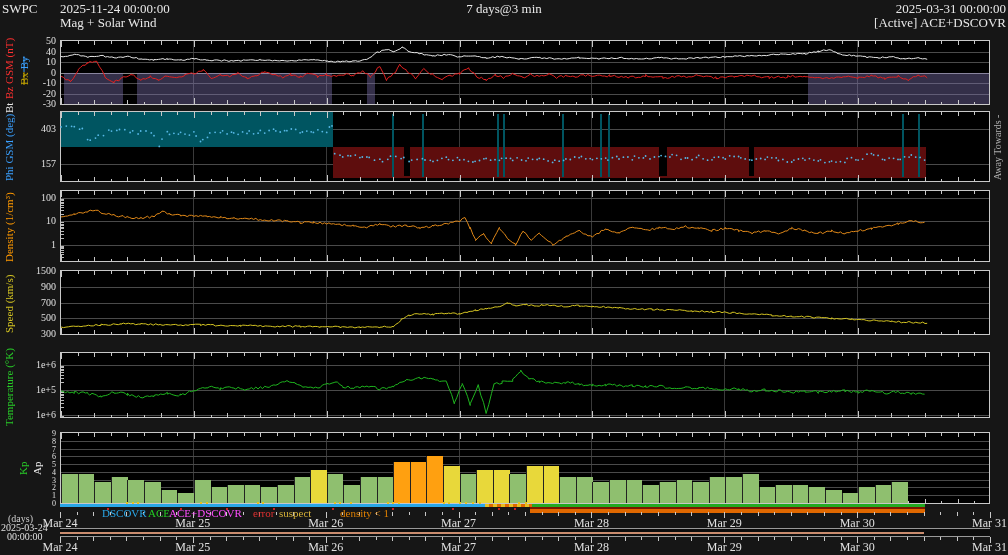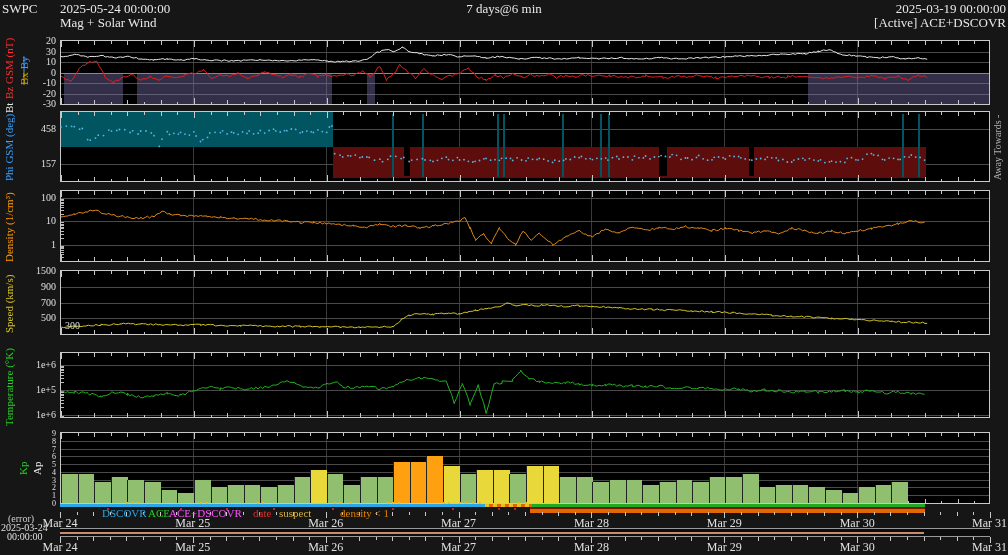--- a/index.html
+++ b/index.html
@@ -15,23 +15,23 @@
   .daylab{position:absolute;font-size:12px;color:#e0e0e0;white-space:nowrap;}
   .leg{position:absolute;font-size:11px;white-space:nowrap;}
   svg{position:absolute;left:0;top:0;overflow:visible;}
 </style>
 </head>
 <body>
 
 <div id="fig">
 
   <div class="abs hdr" style="left:2px;top:1px;">SWPC</div>
-  <div class="abs hdr" style="left:60px;top:1px;">2025-05-24 00:00:00</div>
-  <div class="abs hdr" style="left:504px;top:1px;transform:translateX(-50%);">7 days@6 min</div>
-  <div class="abs hdr" style="right:2px;top:1px;">2025-03-19 00:00:00</div>
+  <div class="abs hdr" style="left:60px;top:1px;">2025-11-24 00:00:00</div>
+  <div class="abs hdr" style="left:504px;top:1px;transform:translateX(-50%);">7 days@3 min</div>
+  <div class="abs hdr" style="right:2px;top:1px;">2025-03-31 00:00:00</div>
   <div class="abs hdr" style="left:60px;top:15px;">Mag + Solar Wind</div>
   <div class="abs hdr" style="right:2px;top:15px;">[Active] ACE+DSCOVR</div>
 
   <div id="plot-root" class="abs" style="left:0;top:0;width:1008px;height:555px;">
       <div class="panel" style="top: 40px; height: 65px;">
         <div style="position: absolute; left: 131.9px; top: 0px; width: 1px; height: 63px; background: rgb(58, 58, 58);"></div>
         <div style="position: absolute; left: 264.7px; top: 0px; width: 1px; height: 63px; background: rgb(58, 58, 58);"></div>
         <div style="position: absolute; left: 397.6px; top: 0px; width: 1px; height: 63px; background: rgb(58, 58, 58);"></div>
         <div style="position: absolute; left: 530.4px; top: 0px; width: 1px; height: 63px; background: rgb(58, 58, 58);"></div>
         <div style="position: absolute; left: 663.3px; top: 0px; width: 1px; height: 63px; background: rgb(58, 58, 58);"></div>
@@ -155,22 +155,22 @@
         <div style="position: absolute; left: 880.2px; bottom: 0px; width: 1px; height: 2.5px; background: rgb(200, 200, 200);"></div>
         <div style="position: absolute; left: 896.8px; top: 0px; width: 1px; height: 4px; background: rgb(200, 200, 200);"></div>
         <div style="position: absolute; left: 896.8px; bottom: 0px; width: 1px; height: 4px; background: rgb(200, 200, 200);"></div>
         <div style="position: absolute; left: 913.4px; top: 0px; width: 1px; height: 2.5px; background: rgb(200, 200, 200);"></div>
         <div style="position: absolute; left: 913.4px; bottom: 0px; width: 1px; height: 2.5px; background: rgb(200, 200, 200);"></div>
         <svg width="928" height="63">
           <path d="M0.0 15.5 L2.2 15.8 L4.4 15.4 L6.6 15.3 L8.9 14.4 L11.1 14.1 L13.3 13.5 L13.3 13.2 L15.5 13.6 L17.7 13.7 L19.9 15.0 L22.1 14.8 L24.4 15.3 L26.6 16.1 L26.6 16.4 L28.8 15.5 L31.0 15.4 L33.2 15.6 L35.4 15.4 L37.6 15.2 L39.9 14.4 L39.9 14.5 L42.1 14.4 L44.3 16.0 L46.5 15.6 L48.7 16.2 L50.9 15.9 L53.1 16.7 L53.1 16.8 L55.4 17.0 L57.6 16.2 L59.8 16.0 L62.0 16.4 L64.2 15.7 L66.4 15.3 L66.4 15.1 L68.6 15.5 L70.9 16.7 L73.1 17.0 L75.3 16.5 L77.5 18.0 L79.7 18.2 L79.7 17.8 L81.9 18.3 L84.1 18.2 L86.4 18.4 L88.6 18.9 L90.8 18.5 L93.0 19.4 L93.0 18.5 L95.2 18.7 L97.4 18.4 L99.6 18.1 L101.9 17.6 L104.1 18.6 L106.3 17.5 L106.3 18.4 L108.5 18.0 L110.7 18.2 L112.9 18.9 L115.1 19.0 L117.4 18.8 L119.6 19.1 L119.6 18.5 L121.8 19.3 L124.0 19.2 L126.2 18.2 L128.4 18.3 L130.6 17.4 L132.9 17.6 L132.9 18.1 L135.1 17.5 L137.3 18.3 L139.5 18.9 L141.7 18.9 L143.9 18.6 L146.1 19.3 L146.1 19.0 L148.6 19.5 L151.0 19.8 L153.4 19.0 L155.8 18.9 L158.2 19.3 L160.6 20.1 L163.1 18.9 L165.5 19.5 L167.9 20.4 L170.3 19.5 L172.7 20.1 L172.7 19.9 L175.1 19.5 L177.5 19.4 L180.0 20.2 L182.4 18.9 L184.8 19.2 L187.2 19.1 L189.6 18.8 L192.0 18.9 L194.5 19.4 L196.9 19.4 L199.3 18.4 L199.3 19.0 L201.7 19.2 L204.1 19.4 L206.5 19.1 L208.9 19.1 L211.4 19.9 L213.8 19.3 L216.2 19.7 L218.6 19.9 L221.0 19.4 L223.4 19.7 L225.9 20.0 L225.9 20.1 L228.3 19.8 L230.7 19.5 L233.1 19.9 L235.5 19.9 L237.9 18.9 L240.4 19.3 L242.8 18.7 L245.2 18.8 L247.6 19.1 L250.0 18.7 L252.4 18.9 L252.4 18.4 L254.6 19.0 L256.9 18.9 L259.1 19.4 L261.3 19.8 L263.5 19.4 L265.7 20.4 L265.7 19.7 L267.9 20.7 L270.1 20.2 L272.4 20.9 L274.6 21.1 L276.8 20.1 L279.0 20.8 L279.0 21.1 L281.2 20.2 L283.4 20.4 L285.6 19.9 L287.9 20.8 L290.1 20.6 L292.3 19.7 L292.3 20.1 L294.5 19.7 L296.7 20.3 L298.9 20.1 L301.1 19.1 L303.4 18.5 L305.6 18.4 L305.6 18.6 L308.2 16.9 L310.9 15.5 L313.5 12.8 L316.2 10.9 L316.2 11.0 L318.5 11.4 L320.9 9.3 L323.2 9.1 L325.5 8.6 L325.5 8.9 L327.7 8.5 L329.9 9.7 L332.1 10.6 L332.1 10.9 L334.5 10.0 L336.8 8.9 L339.1 7.9 L341.4 5.8 L341.4 6.5 L343.7 7.1 L345.9 9.3 L348.1 10.8 L348.1 10.6 L350.7 11.4 L353.4 11.7 L356.1 11.6 L358.7 12.9 L358.7 12.5 L360.9 12.5 L363.1 14.0 L365.4 13.7 L367.6 14.1 L369.8 14.4 L372.0 15.1 L372.0 14.7 L374.2 15.1 L376.4 13.8 L378.6 14.3 L380.9 14.6 L383.1 13.3 L385.3 14.2 L385.3 14.1 L387.5 13.6 L389.7 13.7 L391.9 14.2 L394.1 15.0 L396.4 16.1 L398.6 15.7 L398.6 16.0 L400.8 15.7 L403.0 14.8 L405.2 15.1 L407.4 15.1 L409.6 15.1 L411.9 15.0 L411.9 15.0 L414.1 14.9 L416.3 15.5 L418.5 15.6 L420.7 16.6 L422.9 16.7 L425.1 16.7 L425.1 17.3 L427.4 17.1 L429.6 16.6 L431.8 15.7 L434.0 16.7 L436.2 15.2 L438.4 15.8 L438.4 16.1 L440.9 15.4 L443.4 16.2 L445.9 16.9 L448.4 16.3 L450.9 16.8 L453.4 17.1 L455.9 17.7 L458.4 18.3 L458.4 17.7 L460.8 17.5 L463.3 18.0 L465.8 17.9 L468.3 17.2 L470.8 16.5 L473.3 16.4 L475.8 16.3 L478.3 16.7 L478.3 16.2 L480.8 17.5 L483.3 16.9 L485.8 17.6 L488.3 16.7 L490.7 17.2 L493.2 18.2 L495.7 17.8 L498.2 17.7 L498.2 17.7 L500.7 18.2 L503.2 17.4 L505.7 18.0 L508.2 17.6 L510.7 17.0 L513.2 17.0 L515.7 16.8 L518.1 16.1 L518.1 17.2 L520.6 17.0 L523.1 17.2 L525.6 17.4 L528.1 17.6 L530.6 17.0 L533.1 17.3 L535.6 17.3 L538.1 18.2 L538.1 17.9 L540.6 17.3 L543.1 16.9 L545.5 17.4 L548.0 17.7 L550.5 16.8 L553.0 17.5 L555.5 17.5 L558.0 17.0 L558.0 16.7 L560.5 16.3 L563.0 17.5 L565.5 17.5 L568.0 17.9 L570.5 17.4 L572.9 18.0 L575.4 17.5 L577.9 18.1 L577.9 17.9 L580.4 18.0 L582.9 17.9 L585.4 17.2 L587.9 17.9 L590.4 17.8 L592.9 17.0 L595.4 16.7 L597.9 16.3 L597.9 16.9 L600.3 16.3 L602.8 17.0 L605.3 16.8 L607.8 17.3 L610.3 18.1 L612.8 17.4 L615.3 17.2 L617.8 18.0 L617.8 17.9 L620.3 17.8 L622.8 17.8 L625.3 18.1 L627.7 16.9 L630.2 16.9 L632.7 17.5 L635.2 16.6 L637.7 16.5 L637.7 17.1 L640.1 17.1 L642.5 16.4 L645.0 16.1 L647.4 17.0 L649.8 16.3 L652.2 16.1 L654.6 15.8 L657.0 16.5 L659.5 16.6 L661.9 15.4 L664.3 16.4 L664.3 15.8 L666.7 15.6 L669.1 15.7 L671.5 15.7 L673.9 14.8 L676.4 15.2 L678.8 14.6 L681.2 15.2 L683.6 15.6 L686.0 14.6 L688.4 14.9 L690.9 14.4 L690.9 14.6 L693.3 14.9 L695.7 15.0 L698.1 14.3 L700.5 14.8 L702.9 14.4 L705.4 14.7 L707.8 14.2 L710.2 13.5 L712.6 13.2 L715.0 13.7 L717.4 13.5 L717.4 13.9 L719.8 12.9 L722.3 13.1 L724.7 13.1 L727.1 13.5 L729.5 13.4 L731.9 12.6 L734.3 13.3 L736.8 12.3 L739.2 12.5 L741.6 12.8 L744.0 12.4 L744.0 13.2 L746.2 12.9 L748.4 11.3 L750.6 11.7 L752.9 10.8 L755.1 11.3 L757.3 9.8 L757.3 11.0 L759.9 10.1 L762.6 8.9 L765.3 9.6 L767.9 8.8 L767.9 8.7 L770.2 9.1 L772.6 10.6 L774.9 11.2 L777.2 12.9 L777.2 12.5 L779.4 13.1 L781.6 14.0 L783.9 14.2 L786.1 14.6 L788.3 13.7 L790.5 14.8 L790.5 14.9 L792.7 14.3 L794.9 15.2 L797.1 15.0 L799.4 14.9 L801.6 15.3 L803.8 15.5 L803.8 15.2 L806.0 16.6 L808.2 15.8 L810.4 16.0 L812.6 16.4 L814.9 16.5 L817.1 16.7 L817.1 17.1 L819.3 17.1 L821.5 15.9 L823.7 16.6 L825.9 16.7 L828.1 15.8 L830.4 15.9 L830.4 15.7 L832.6 15.6 L834.8 16.7 L837.0 16.9 L839.2 17.8 L841.4 17.7 L843.6 17.5 L843.6 18.1 L845.9 17.6 L848.1 17.1 L850.3 17.8 L852.5 17.5 L854.7 17.2 L856.9 16.7 L856.9 16.5 L859.3 17.4 L861.6 17.9 L863.9 17.6 L866.2 18.3" fill="none" stroke="#e8e8e8" stroke-width="1"></path>
           <path d="M0.0 35.4 L2.3 36.2 L4.7 38.8 L7.0 38.7 L9.3 39.8 L9.3 40.8 L12.0 37.9 L14.6 33.7 L17.3 29.2 L17.3 28.3 L19.6 26.3 L21.9 24.2 L24.2 24.3 L26.6 21.4 L26.6 22.4 L28.9 20.5 L31.2 21.4 L33.5 20.4 L35.9 20.3 L35.9 20.9 L38.5 25.8 L41.2 29.6 L43.8 35.0 L43.8 36.1 L46.2 38.1 L48.5 39.3 L50.8 40.5 L53.1 41.8 L53.1 40.4 L55.5 39.2 L57.8 39.9 L60.1 37.0 L62.4 35.9 L62.4 35.7 L65.1 36.0 L67.8 34.9 L70.4 33.2 L70.4 33.9 L72.7 33.9 L75.1 36.8 L77.4 38.0 L79.7 38.9 L79.7 39.3 L82.0 37.6 L84.4 38.1 L86.7 36.9 L89.0 36.1 L89.0 34.7 L91.7 37.3 L94.3 37.6 L97.0 38.7 L97.0 39.3 L99.3 38.6 L101.6 37.0 L104.0 35.0 L106.3 35.3 L106.3 35.2 L108.6 35.8 L110.9 36.1 L113.3 36.4 L115.6 36.7 L115.6 36.6 L118.2 35.9 L120.9 35.9 L123.6 34.6 L123.6 33.8 L125.9 33.0 L128.2 32.6 L130.5 31.9 L132.9 32.8 L132.9 33.1 L135.2 32.5 L137.5 30.2 L139.8 30.3 L142.2 29.5 L142.2 28.4 L144.8 30.8 L147.5 34.3 L150.1 37.4 L150.1 37.6 L152.5 36.9 L154.8 36.0 L157.1 34.8 L159.4 33.3 L159.4 34.0 L161.8 34.8 L164.1 34.5 L166.4 34.3 L168.7 35.7 L168.7 35.8 L171.4 33.7 L174.0 33.4 L176.7 32.7 L176.7 31.4 L179.0 33.3 L181.3 35.3 L183.7 35.9 L186.0 36.8 L186.0 37.8 L188.3 37.1 L190.7 35.5 L193.0 35.1 L195.3 34.5 L195.3 35.0 L198.0 33.9 L200.6 31.1 L203.3 31.5 L203.3 30.7 L205.6 31.4 L207.9 31.7 L210.2 33.2 L212.6 33.9 L212.6 33.4 L214.9 33.8 L217.2 35.1 L219.5 34.8 L221.9 37.1 L221.9 36.9 L224.5 35.1 L227.2 34.4 L229.8 32.4 L229.8 34.7 L232.2 34.1 L234.5 34.3 L236.8 36.0 L239.1 36.3 L239.1 34.9 L241.5 36.0 L243.8 33.8 L246.1 32.3 L248.4 32.6 L248.4 32.7 L251.1 32.9 L253.8 33.6 L256.4 34.8 L256.4 36.5 L258.7 34.4 L261.1 34.7 L263.4 34.4 L265.7 32.6 L265.7 34.6 L268.0 34.6 L270.4 35.5 L272.7 34.4 L275.0 35.0 L275.0 35.4 L277.7 34.2 L280.3 34.2 L283.0 34.2 L283.0 34.1 L285.3 32.7 L287.6 33.0 L290.0 34.9 L292.3 34.3 L292.3 35.0 L294.6 32.9 L296.9 31.8 L299.3 32.2 L301.6 29.8 L301.6 29.7 L304.2 32.6 L306.9 32.8 L309.6 36.4 L309.6 35.6 L311.9 33.3 L314.2 31.4 L316.5 26.7 L318.9 25.6 L318.9 25.6 L321.1 30.0 L323.3 34.1 L325.5 39.6 L325.5 39.0 L327.7 36.0 L329.9 35.5 L332.1 32.5 L332.1 32.7 L334.4 31.6 L336.6 26.9 L338.8 23.2 L338.8 23.6 L341.0 26.4 L343.2 27.8 L345.4 28.9 L345.4 29.6 L347.8 32.4 L350.1 32.5 L352.4 34.9 L354.7 38.1 L354.7 37.6 L357.4 34.2 L360.0 30.7 L362.7 27.5 L362.7 27.4 L365.0 29.6 L367.3 31.8 L369.7 33.3 L372.0 32.7 L372.0 33.3 L374.3 35.7 L376.6 36.6 L379.0 37.7 L381.3 38.8 L381.3 38.2 L384.0 36.3 L386.6 34.9 L389.3 34.0 L389.3 34.8 L391.6 35.1 L393.9 32.9 L396.2 32.9 L398.6 31.9 L398.6 33.6 L400.9 30.3 L403.2 28.8 L405.5 28.2 L407.9 26.8 L407.9 28.0 L410.5 30.9 L413.2 32.0 L415.8 36.1 L415.8 36.0 L418.2 37.4 L420.5 36.3 L422.8 38.5 L425.1 38.5 L425.1 39.8 L427.5 37.4 L429.8 37.3 L432.1 35.6 L434.4 33.1 L434.4 34.6 L437.1 35.6 L439.8 34.7 L442.4 37.5 L442.4 37.6 L444.7 35.1 L447.1 35.0 L449.4 34.2 L451.7 32.1 L451.7 32.8 L454.0 33.6 L456.4 34.7 L458.7 35.0 L461.0 35.6 L461.0 36.0 L463.7 36.8 L466.3 35.2 L469.0 33.4 L469.0 32.4 L471.3 34.3 L473.6 35.6 L476.0 34.3 L478.3 35.4 L478.3 35.2 L480.6 34.4 L482.9 34.9 L485.3 34.3 L487.6 33.3 L487.6 32.5 L490.2 33.6 L492.9 35.0 L495.6 37.4 L495.6 37.4 L497.9 35.3 L500.2 34.5 L502.5 36.3 L504.9 33.9 L504.9 34.7 L507.2 35.2 L509.5 35.6 L511.8 35.1 L514.2 35.9 L514.2 36.3 L516.8 35.9 L519.5 33.9 L522.1 33.8 L522.1 33.5 L524.5 35.2 L526.8 33.5 L529.1 34.7 L531.4 35.4 L531.4 35.4 L533.9 35.0 L536.4 34.2 L538.8 34.1 L541.3 35.0 L543.8 35.0 L546.2 35.9 L548.7 33.7 L548.7 35.5 L551.0 35.1 L553.4 34.3 L555.7 35.9 L558.0 36.4 L560.3 35.3 L562.6 36.4 L565.0 35.5 L567.3 37.1 L567.3 36.6 L569.8 35.3 L572.2 35.2 L574.7 36.9 L577.2 36.3 L579.6 36.4 L582.1 34.9 L584.6 35.6 L584.6 33.5 L587.0 35.7 L589.5 35.7 L592.0 36.2 L594.4 35.8 L596.9 35.8 L599.4 35.6 L601.8 35.8 L601.8 37.3 L604.2 36.5 L606.5 37.4 L608.8 36.8 L611.1 35.2 L613.5 36.4 L615.8 34.9 L618.1 34.7 L620.4 35.8 L620.4 35.8 L622.9 35.0 L625.4 36.5 L627.8 35.7 L630.3 35.9 L632.8 35.3 L635.2 33.7 L637.7 34.6 L637.7 34.5 L640.2 35.0 L642.6 35.8 L645.1 35.0 L647.6 35.3 L650.1 35.5 L652.5 37.4 L655.0 35.8 L655.0 37.6 L657.3 37.6 L659.6 36.0 L662.0 35.9 L664.3 36.8 L666.6 35.7 L668.9 35.2 L671.3 35.1 L673.6 36.3 L673.6 35.5 L676.1 35.6 L678.5 34.7 L681.0 34.5 L683.5 35.5 L685.9 34.1 L688.4 34.7 L690.9 35.1 L690.9 34.9 L693.3 34.1 L695.8 35.7 L698.3 35.8 L700.7 36.8 L703.2 36.0 L705.7 35.7 L708.1 35.6 L708.1 37.5 L710.5 35.6 L712.8 37.1 L715.1 36.1 L717.4 35.2 L719.8 36.7 L722.1 36.1 L724.4 37.0 L726.7 36.3 L726.7 34.5 L729.2 36.0 L731.7 34.3 L734.1 36.2 L736.6 35.8 L739.1 35.3 L741.5 35.8 L744.0 35.3 L744.0 35.8 L746.5 35.7 L748.9 36.3 L751.4 36.3 L753.9 36.8 L756.3 36.5 L758.8 36.6 L761.3 37.3 L761.3 37.7 L763.6 37.0 L765.9 36.6 L768.2 37.6 L770.6 36.7 L772.9 37.3 L775.2 36.1 L777.5 36.0 L779.9 36.3 L779.9 36.7 L782.3 35.8 L784.8 35.8 L787.3 35.1 L789.7 35.8 L792.2 36.2 L794.7 36.6 L797.1 37.6 L797.1 36.1 L799.4 36.2 L801.6 36.3 L803.8 36.6 L806.0 34.8 L808.2 35.9 L810.4 34.0 L810.4 34.6 L812.6 35.0 L814.9 34.9 L817.1 36.9 L819.3 36.0 L821.5 37.0 L823.7 36.9 L823.7 38.4 L825.9 36.8 L828.1 36.2 L830.4 36.2 L832.6 36.1 L834.8 36.2 L837.0 35.7 L837.0 34.3 L839.7 36.7 L842.3 37.9 L845.0 37.9 L847.6 39.6 L847.6 38.9 L850.0 37.5 L852.3 35.7 L854.6 35.7 L856.9 34.4 L856.9 33.9 L859.3 35.4 L861.6 35.2 L863.9 34.8 L866.2 36.9" fill="none" stroke="#e02020" stroke-width="1"></path>
         </svg>
       </div>
-      <div class="ytick" style="top: 35px;">20</div>
-      <div class="ytick" style="top: 45.5px;">30</div>
+      <div class="ytick" style="top: 35px;">50</div>
+      <div class="ytick" style="top: 45.5px;">40</div>
       <div class="ytick" style="top: 56px;">10</div>
       <div class="ytick" style="top: 66.5px;">0</div>
       <div class="ytick" style="top: 77px;">-10</div>
       <div class="ytick" style="top: 87.5px;">-20</div>
       <div class="ytick" style="top: 98px;">-30</div>
       <div class="panel" style="top: 111px; height: 71px;">
         <div style="position: absolute; left: 131.9px; top: 0px; width: 1px; height: 69px; background: rgb(58, 58, 58);"></div>
         <div style="position: absolute; left: 264.7px; top: 0px; width: 1px; height: 69px; background: rgb(58, 58, 58);"></div>
         <div style="position: absolute; left: 397.6px; top: 0px; width: 1px; height: 69px; background: rgb(58, 58, 58);"></div>
         <div style="position: absolute; left: 530.4px; top: 0px; width: 1px; height: 69px; background: rgb(58, 58, 58);"></div>
@@ -524,21 +524,21 @@
           <circle cx="837.0" cy="47.4" r="0.9" fill="#56b8e6"></circle>
           <circle cx="839.2" cy="47.4" r="0.9" fill="#56b8e6"></circle>
           <circle cx="843.6" cy="44.8" r="0.9" fill="#56b8e6"></circle>
           <circle cx="848.1" cy="45.1" r="0.9" fill="#56b8e6"></circle>
           <circle cx="850.3" cy="43.0" r="0.9" fill="#56b8e6"></circle>
           <circle cx="854.7" cy="45.1" r="0.9" fill="#56b8e6"></circle>
           <circle cx="859.1" cy="45.4" r="0.9" fill="#56b8e6"></circle>
           <circle cx="863.6" cy="48.1" r="0.9" fill="#56b8e6"></circle>
         </svg>
       </div>
-      <div class="ytick" style="top: 123.25px;">458</div>
+      <div class="ytick" style="top: 123.25px;">403</div>
       <div class="ytick" style="top: 157.75px;">157</div>
       <div class="panel" style="top: 190px; height: 72px;">
         <div style="position: absolute; left: 131.9px; top: 0px; width: 1px; height: 70px; background: rgb(58, 58, 58);"></div>
         <div style="position: absolute; left: 264.7px; top: 0px; width: 1px; height: 70px; background: rgb(58, 58, 58);"></div>
         <div style="position: absolute; left: 397.6px; top: 0px; width: 1px; height: 70px; background: rgb(58, 58, 58);"></div>
         <div style="position: absolute; left: 530.4px; top: 0px; width: 1px; height: 70px; background: rgb(58, 58, 58);"></div>
         <div style="position: absolute; left: 663.3px; top: 0px; width: 1px; height: 70px; background: rgb(58, 58, 58);"></div>
         <div style="position: absolute; left: 796.1px; top: 0px; width: 1px; height: 70px; background: rgb(58, 58, 58);"></div>
         <div style="position: absolute; left: 0px; top: 7px; width: 928px; height: 1px; background: rgb(74, 74, 74);"></div>
         <div style="position: absolute; left: 0px; top: 30.4px; width: 928px; height: 1px; background: rgb(74, 74, 74);"></div>
@@ -808,21 +808,21 @@
         <div style="position: absolute; left: 913.4px; top: 0px; width: 1px; height: 2.5px; background: rgb(200, 200, 200);"></div>
         <div style="position: absolute; left: 913.4px; bottom: 0px; width: 1px; height: 2.5px; background: rgb(200, 200, 200);"></div>
         <svg width="928" height="63">
           <path d="M0.0 56.0 L2.5 56.6 L5.0 56.1 L7.5 55.8 L10.0 55.3 L12.5 55.1 L14.9 55.4 L17.4 55.2 L19.9 55.6 L19.9 55.7 L22.4 55.1 L24.9 55.0 L27.4 54.2 L29.9 54.9 L32.4 54.9 L34.9 53.5 L37.4 54.5 L39.9 54.5 L39.9 53.2 L42.3 53.7 L44.8 53.7 L47.3 54.3 L49.8 54.1 L52.3 52.8 L54.8 53.3 L57.3 53.7 L59.8 52.7 L59.8 53.3 L62.3 52.1 L64.8 52.9 L67.3 52.2 L69.8 52.9 L72.2 52.5 L74.7 53.7 L77.2 53.1 L79.7 53.2 L79.7 52.5 L82.2 52.8 L84.7 52.8 L87.2 53.9 L89.7 52.8 L92.2 54.2 L94.7 52.8 L97.2 53.9 L99.6 53.4 L99.6 53.8 L102.1 54.3 L104.6 53.6 L107.1 53.7 L109.6 54.0 L112.1 53.6 L114.6 53.4 L117.1 54.3 L119.6 54.0 L119.6 53.9 L122.1 54.7 L124.6 53.8 L127.0 54.3 L129.5 53.5 L132.0 53.6 L134.5 53.2 L137.0 53.2 L139.5 53.3 L139.5 54.5 L142.0 53.4 L144.5 54.3 L147.0 53.4 L149.5 53.7 L152.0 53.5 L154.4 55.0 L156.9 54.6 L159.4 54.4 L159.4 54.1 L161.9 54.5 L164.4 55.0 L166.9 55.1 L169.4 54.5 L171.9 54.6 L174.4 54.7 L176.9 55.1 L179.4 54.2 L179.4 55.3 L181.8 54.1 L184.3 54.3 L186.8 54.6 L189.3 54.0 L191.8 54.5 L194.3 54.3 L196.8 55.2 L199.3 54.5 L199.3 54.4 L201.8 55.7 L204.3 54.9 L206.8 55.1 L209.3 55.2 L211.7 55.6 L214.2 56.0 L216.7 55.2 L219.2 56.0 L219.2 55.6 L221.7 54.9 L224.2 55.7 L226.7 54.6 L229.2 54.8 L231.7 56.2 L234.2 54.7 L236.7 55.2 L239.1 54.9 L239.1 56.1 L241.6 55.5 L244.1 56.0 L246.6 55.2 L249.1 55.0 L251.6 55.8 L254.1 55.4 L256.6 55.6 L259.1 56.4 L259.1 55.8 L261.6 55.7 L264.1 55.8 L266.5 55.5 L269.0 55.9 L271.5 55.8 L274.0 55.2 L276.5 55.4 L279.0 56.0 L279.0 56.6 L281.5 55.7 L284.0 55.9 L286.5 56.4 L289.0 55.9 L291.5 56.0 L293.9 56.9 L296.4 56.2 L298.9 55.9 L298.9 56.7 L301.4 56.0 L303.9 56.4 L306.4 55.6 L308.9 55.9 L311.4 56.1 L313.9 55.9 L316.4 56.0 L318.9 56.7 L318.9 56.2 L321.1 56.1 L323.3 55.2 L325.5 56.0 L327.7 56.1 L329.9 56.2 L332.1 55.3 L332.1 56.0 L334.8 53.4 L337.5 51.7 L340.1 49.3 L340.1 48.1 L342.8 47.4 L345.4 45.5 L348.1 43.9 L348.1 44.8 L350.7 44.2 L353.4 42.8 L356.1 42.7 L358.7 43.2 L358.7 43.0 L360.9 43.1 L363.1 42.5 L365.4 43.1 L367.6 42.9 L369.8 43.9 L372.0 42.9 L372.0 44.2 L374.2 42.6 L376.4 42.5 L378.6 42.4 L380.9 42.1 L383.1 42.9 L385.3 42.3 L385.3 42.8 L387.5 42.1 L389.7 42.5 L391.9 41.9 L394.1 42.1 L396.4 43.3 L398.6 42.5 L398.6 43.2 L401.2 42.3 L403.9 41.2 L406.5 41.5 L406.5 41.0 L409.2 40.4 L411.9 40.2 L414.5 38.7 L414.5 39.7 L417.2 39.5 L419.8 37.9 L422.5 38.3 L425.1 37.4 L425.1 38.0 L427.4 37.2 L429.6 37.3 L431.8 36.7 L434.0 35.9 L436.2 36.0 L438.4 35.6 L438.4 35.8 L441.1 34.7 L443.7 33.2 L446.4 31.7 L446.4 32.3 L449.1 32.3 L451.7 34.0 L454.4 34.4 L454.4 35.0 L457.0 34.7 L459.7 34.1 L462.3 33.5 L465.0 33.7 L465.0 32.9 L467.7 34.7 L470.3 33.8 L473.0 34.8 L473.0 35.0 L475.6 35.0 L478.3 35.2 L480.9 33.4 L480.9 34.2 L483.6 34.3 L486.3 33.6 L488.9 34.7 L491.6 34.4 L491.6 34.2 L493.8 34.3 L496.0 35.3 L498.2 35.3 L500.4 34.6 L502.6 35.9 L504.9 35.9 L504.9 35.9 L507.1 35.8 L509.3 35.4 L511.5 34.4 L513.7 34.7 L515.9 34.0 L518.1 34.3 L518.1 35.4 L520.4 35.1 L522.6 35.3 L524.8 34.8 L527.0 35.3 L529.2 35.5 L531.4 36.0 L531.4 35.2 L533.6 35.8 L535.9 35.7 L538.1 36.3 L540.3 36.2 L542.5 35.3 L544.7 36.7 L544.7 36.7 L546.9 36.0 L549.1 36.3 L551.4 36.9 L553.6 36.4 L555.8 36.7 L558.0 37.1 L558.0 36.4 L560.2 36.8 L562.4 37.2 L564.6 38.0 L566.9 37.6 L569.1 38.3 L571.3 38.1 L571.3 38.1 L573.8 37.5 L576.3 38.4 L578.8 38.3 L581.3 37.7 L583.7 38.8 L586.2 38.1 L588.7 37.7 L591.2 37.9 L591.2 39.0 L593.7 39.0 L596.2 37.9 L598.7 39.0 L601.2 38.8 L603.7 39.7 L606.2 38.5 L608.7 38.5 L611.1 38.9 L611.1 38.7 L613.6 39.2 L616.1 39.3 L618.6 38.7 L621.1 39.2 L623.6 39.4 L626.1 40.1 L628.6 40.2 L631.1 39.8 L631.1 40.8 L633.6 40.0 L636.1 40.3 L638.5 40.8 L641.0 39.6 L643.5 41.0 L646.0 40.4 L648.5 41.2 L651.0 40.0 L651.0 41.4 L653.5 41.5 L656.0 40.7 L658.5 40.5 L661.0 41.7 L663.5 40.8 L665.9 41.5 L668.4 42.4 L670.9 42.0 L670.9 41.3 L673.4 41.3 L675.9 42.6 L678.4 42.0 L680.9 42.6 L683.4 43.1 L685.9 43.2 L688.4 42.9 L690.9 43.1 L690.9 43.0 L693.3 42.8 L695.8 43.2 L698.3 43.7 L700.8 43.0 L703.3 43.5 L705.8 43.2 L708.3 43.7 L710.8 43.9 L710.8 45.0 L713.3 44.9 L715.8 44.7 L718.3 45.2 L720.8 45.1 L723.2 44.4 L725.7 45.7 L728.2 45.4 L730.7 45.0 L730.7 45.8 L733.2 46.0 L735.7 45.7 L738.2 45.7 L740.7 45.1 L743.2 46.4 L745.7 45.3 L748.2 45.4 L750.6 46.0 L750.6 46.4 L753.1 47.1 L755.6 46.2 L758.1 46.1 L760.6 46.6 L763.1 46.7 L765.6 46.6 L768.1 47.4 L770.6 47.9 L770.6 46.8 L773.1 48.1 L775.6 47.5 L778.0 47.9 L780.5 48.0 L783.0 47.6 L785.5 47.4 L788.0 48.2 L790.5 48.5 L790.5 47.7 L793.0 48.9 L795.5 48.6 L798.0 48.4 L800.5 48.7 L803.0 48.6 L805.4 49.4 L807.9 49.9 L810.4 49.8 L810.4 49.5 L812.9 48.9 L815.4 49.5 L817.9 50.0 L820.4 49.9 L822.9 50.3 L825.4 49.7 L827.9 50.0 L830.4 50.7 L830.4 49.9 L832.8 50.7 L835.3 51.2 L837.8 50.2 L840.3 51.8 L842.8 51.3 L845.3 51.6 L847.8 50.5 L850.3 51.4 L850.3 51.7 L852.6 52.1 L854.8 51.2 L857.1 51.9 L859.4 52.1 L861.7 51.1 L864.0 52.5 L866.2 52.3" fill="none" stroke="#d4c422" stroke-width="1"></path>
         </svg>
       </div>
       <div class="ytick" style="top: 265px;">1500</div>
       <div class="ytick" style="top: 280.75px;">900</div>
       <div class="ytick" style="top: 296.5px;">700</div>
       <div class="ytick" style="top: 312.25px;">500</div>
-      <div class="ytick" style="top: 320px; margin-left: 24px;">300</div>
+      <div class="ytick" style="top: 328px;">300</div>
       <div class="panel" style="top: 352px; height: 66px;">
         <div style="position: absolute; left: 131.9px; top: 0px; width: 1px; height: 64px; background: rgb(58, 58, 58);"></div>
         <div style="position: absolute; left: 264.7px; top: 0px; width: 1px; height: 64px; background: rgb(58, 58, 58);"></div>
         <div style="position: absolute; left: 397.6px; top: 0px; width: 1px; height: 64px; background: rgb(58, 58, 58);"></div>
         <div style="position: absolute; left: 530.4px; top: 0px; width: 1px; height: 64px; background: rgb(58, 58, 58);"></div>
         <div style="position: absolute; left: 663.3px; top: 0px; width: 1px; height: 64px; background: rgb(58, 58, 58);"></div>
         <div style="position: absolute; left: 796.1px; top: 0px; width: 1px; height: 64px; background: rgb(58, 58, 58);"></div>
         <div style="position: absolute; left: 0px; top: 11.9px; width: 928px; height: 1px; background: rgb(74, 74, 74);"></div>
         <div style="position: absolute; left: 0px; top: 36.7px; width: 928px; height: 1px; background: rgb(74, 74, 74);"></div>
         <div style="position: absolute; left: 0px; top: 61.6px; width: 928px; height: 1px; background: rgb(74, 74, 74);"></div>
@@ -1361,21 +1361,21 @@
       <div class="daylab" style="position: absolute; top: 540px; left: 857.143px; transform: translateX(-50%);">Mar 30</div>
       <div class="daylab" style="position: absolute; top: 540px; left: 1007px; transform: translateX(-100%);">Mar 31</div>
     </div>
 
   <div class="rotlab" style="left:990px;top:108px;height:78px;width:16px;color:#b0b0b0;font-size:10px;">Away Towards -</div>
 
   <div id="legend-row" class="abs" style="left:0;top:507px;width:1008px;height:12px;">
       <span class="leg" style="left: 102px; color: rgb(41, 167, 232);">DSCOVR</span>
       <span class="leg" style="left: 148px; color: rgb(34, 204, 34);">ACE</span>
       <span class="leg" style="left: 169px; color: rgb(255, 77, 255);">ACE+DSCOVR</span>
-      <span class="leg" style="left: 253px; color: rgb(224, 48, 48);">date</span>
+      <span class="leg" style="left: 253px; color: rgb(224, 48, 48);">error</span>
       <span class="leg" style="left: 279px; color: rgb(212, 175, 55);">suspect</span>
       <span class="leg" style="left: 340px; color: rgb(224, 128, 0);">density &lt; 1</span>
     </div>
 
-  <div class="abs" style="left:8px;top:513px;font-size:10px;color:#cfcfcf;">(error)</div>
+  <div class="abs" style="left:8px;top:513px;font-size:10px;color:#cfcfcf;">(days)</div>
   <div class="abs" style="left:1px;top:522px;font-size:10px;color:#e0e0e0;">2025-03-24</div>
   <div class="abs" style="left:7px;top:531px;font-size:10px;color:#e0e0e0;">00:00:00</div>
 </div>
 
 </body></html>

